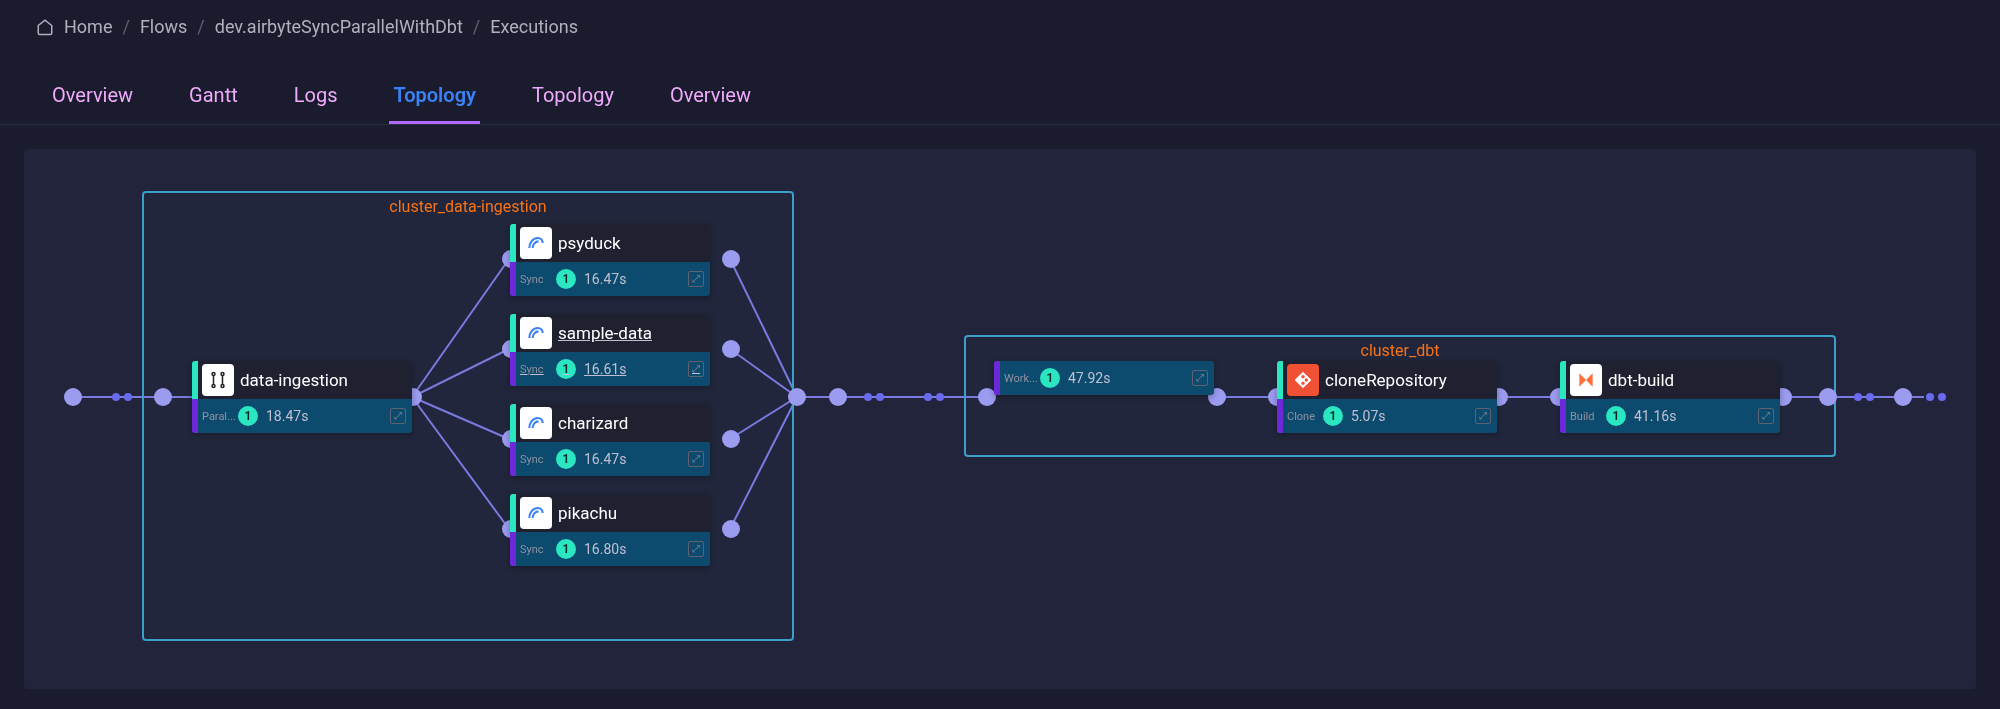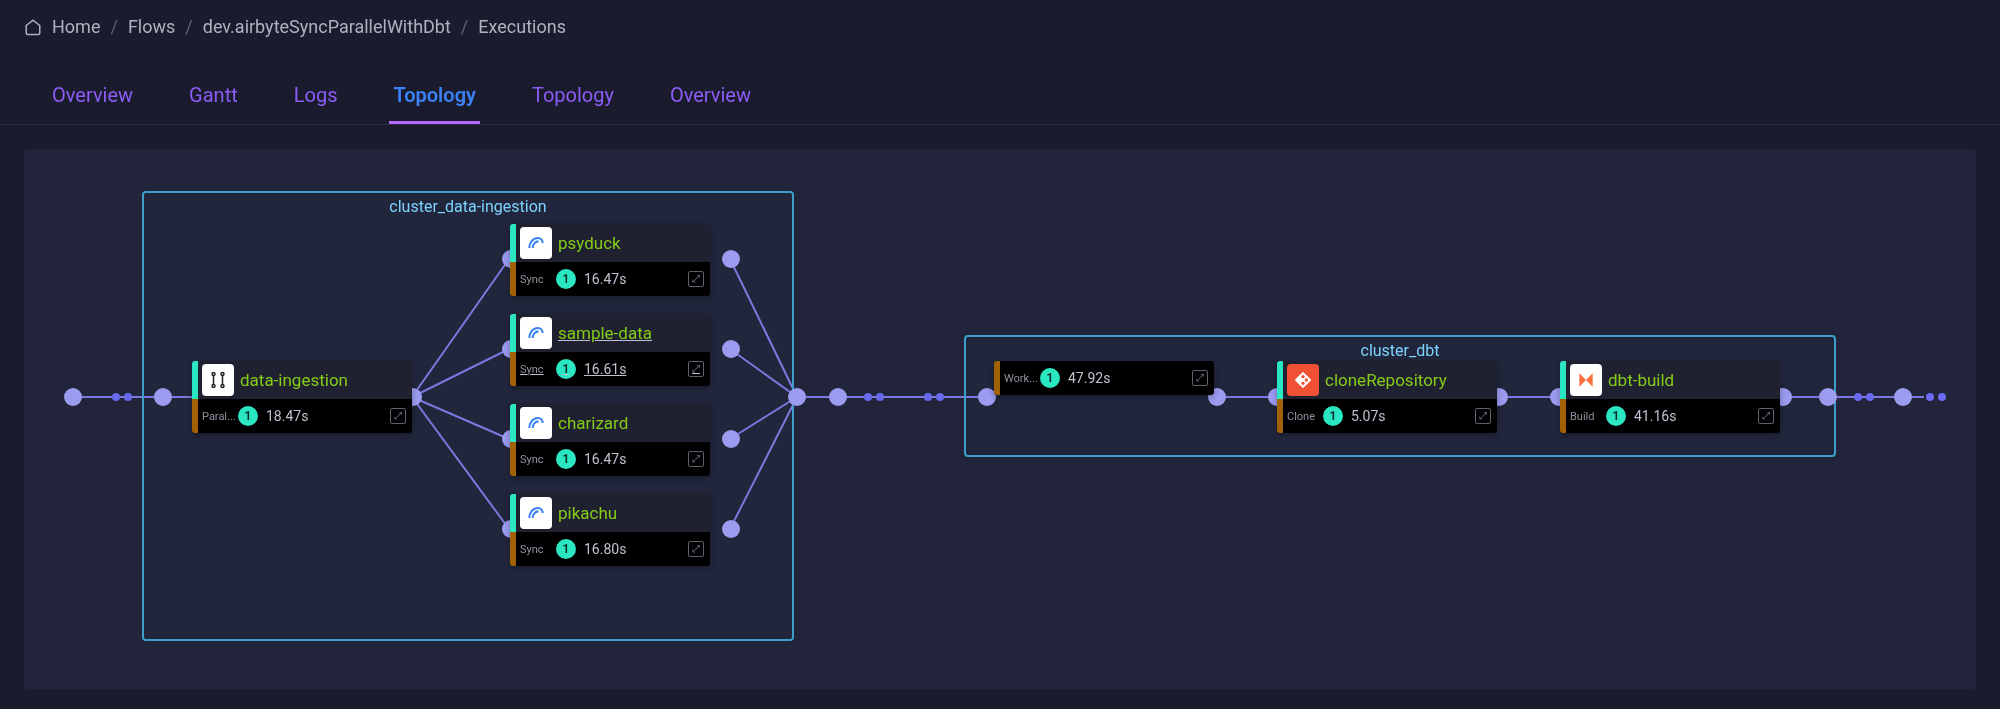--- a/index.html
+++ b/index.html
@@ -10,40 +10,40 @@
   width: 2000px;
   height: 709px;
   overflow: hidden;
 }
 
 
 .breadcrumb {
   display: flex;
   align-items: center;
   gap: 10px;
-  padding: 16px 24px;
+  padding: 16px 36px;
   font-size: 18px;
   color: #b0b0c0;
 }
 .breadcrumb .sep { color: #606070; }
 .breadcrumb a { color: #b0b0c0; cursor: pointer; }
 .home-icon { width: 18px; height: 18px; }
 
 
 .tabs {
   display: flex;
   gap: 48px;
   padding: 0 48px;
   border-bottom: 1px solid #2a2c40;
   margin-top: 16px;
 }
 .tab {
   padding: 14px 4px;
   font-size: 20px;
-  color: #8b5cf6;
+  color: #f0abfc;
   cursor: pointer;
   border-bottom: 3px solid transparent;
 }
 .tab.active {
   color: #3b82f6;
   font-weight: 600;
   border-bottom-color: #b566ff;
 }
 
 
@@ -70,21 +70,21 @@
   border-radius: 4px;
   background: rgba(59,159,201,0.02);
 }
 .cluster-label {
   position: absolute;
   top: 4px;
   left: 0;
   right: 0;
   text-align: center;
   font-size: 16px;
-  color: #7dd3fc;
+  color: #f97316;
 }
 
 
 .node {
   position: absolute;
   display: flex;
   flex-direction: column;
   width: 220px;
   border-radius: 3px;
   overflow: hidden;
@@ -103,30 +103,30 @@
   margin: 0 6px 0 4px;
   border-radius: 4px;
   display: flex;
   align-items: center;
   justify-content: center;
   background: #fff;
   flex-shrink: 0;
 }
 .node-title {
   font-size: 17px;
-  color: #84cc16;
+  color: #ffffff;
   white-space: nowrap;
   overflow: hidden;
 }
 .node-body {
   display: flex;
   align-items: center;
-  background: #000000;
+  background: #0c4a6e;
   height: 34px;
-  border-left: 6px solid #a16207;
+  border-left: 6px solid #6d28d9;
   padding-right: 6px;
 }
 .node-type {
   font-size: 11px;
   color: #9090a0;
   width: 40px;
   padding-left: 4px;
   overflow: hidden;
   text-overflow: ellipsis;
 }

